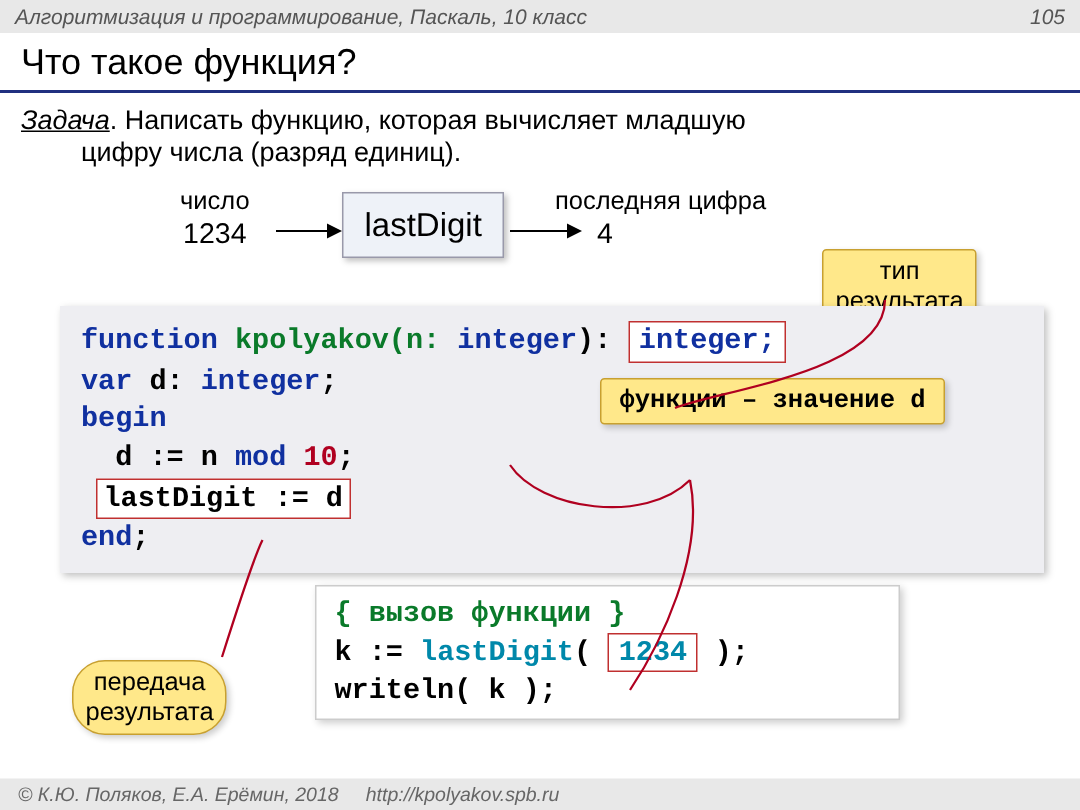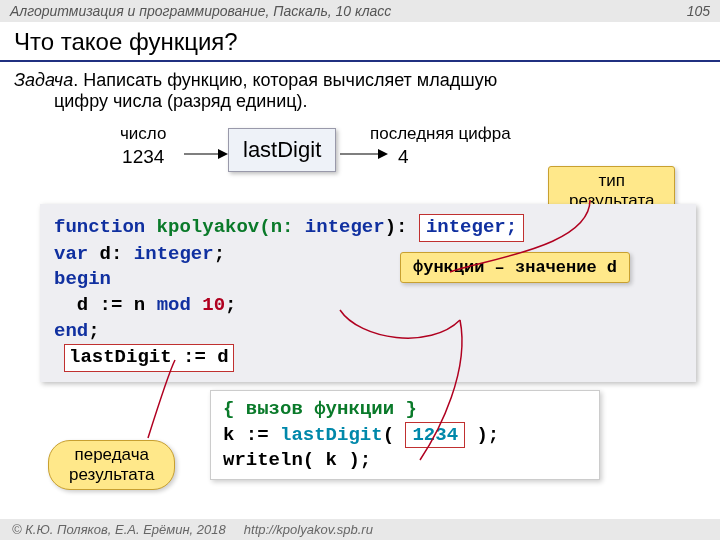--- a/index.html
+++ b/index.html
@@ -1,35 +1,35 @@
 <!DOCTYPE html>
 <html><head>
 <meta charset="utf-8">
 <style>
   * { margin: 0; padding: 0; box-sizing: border-box; }
   body { width: 720px; height: 540px; font-family: Arial, sans-serif; background: #fff; position: relative; overflow: hidden; }
   .header { background: #e8e8e8; padding: 3px 10px; font-style: italic; color: #555; font-size: 14px; display: flex; justify-content: space-between; }
   .title { font-size: 24px; font-weight: normal; padding: 6px 14px 4px; border-bottom: 2px solid #203080; }
   .task { padding: 8px 14px 0 14px; font-size: 18px; }
-  .task-label { font-style: italic; }
+  .task-label { font-style: italic; text-decoration: underline; }
   .task-text2 { padding-left: 40px; }
   .diagram { position: relative; height: 80px; margin-top: 8px; }
   .d-input, .d-output, .d-fnbox, .d-arrow1, .d-arrow2, .d-callout1 { position: absolute; }
   .d-input { left: 120px; top: 4px; text-align: center; font-size: 18px; }
   .d-input .lbl { font-size: 17px; }
   .d-input .val { font-size: 19px; margin-top: 2px; }
   .d-fnbox { left: 228px; top: 8px; background: #eef2f8; border: 1px solid #99a; padding: 8px 14px; font-size: 22px; box-shadow: 2px 2px 4px rgba(0,0,0,0.25); }
   .d-output { left: 370px; top: 4px; font-size: 18px; }
   .d-output .lbl { font-size: 17px; }
   .d-output .val { font-size: 19px; margin-left: 28px; margin-top: 2px; }
   .d-arrow1 { left: 184px; top: 26px; }
   .d-arrow2 { left: 340px; top: 26px; }
   .arrow-line { stroke: #000; stroke-width: 1.2; fill: none; }
   .arrow-head { fill: #000; }
-  .callout { background: #ffe88a; border: 1px solid #c8a030; padding: 4px 20px; font-size: 17px; box-shadow: 2px 2px 4px rgba(0,0,0,0.2); border-radius: 3px; text-align: center; }
+  .callout { background: #ffe88a; border: 1px solid #c8a030; padding: 4px 8px; font-size: 17px; box-shadow: 2px 2px 4px rgba(0,0,0,0.2); border-radius: 3px; text-align: center; }
   .d-callout1 { left: 548px; top: 46px; }
   .codebox { margin: 4px 24px 0 40px; background: #eeeef2; padding: 10px 14px; font-family: "Courier New", monospace; font-size: 19px; font-weight: bold; line-height: 1.35; box-shadow: 2px 2px 5px rgba(0,0,0,0.25); position: relative; }
   .kw-blue { color: #1030a0; }
   .kw-green { color: #0a7a2a; }
   .kw-red { color: #b00020; }
   .kw-cyan { color: #0088aa; }
   .hibox { display: inline-block; border: 1.5px solid #c03030; background: #fff; padding: 0 6px; }
   .hibox2 { display: inline-block; border: 1.5px solid #c03030; background: #fff; padding: 0 4px; margin-left: 10px; }
   .callout2 { position: absolute; left: 360px; top: 48px; background: #ffe88a; border: 1px solid #c8a030; padding: 4px 12px; font-size: 17px; box-shadow: 2px 2px 4px rgba(0,0,0,0.2); border-radius: 3px; text-align: center; line-height: 1.25; }
   .callout2 .mono { font-family: "Courier New", monospace; font-weight: bold; }
@@ -78,22 +78,22 @@
 </div>
 
 <div class="codebox">
   <div>
     <span class="kw-blue">function</span><span class="kw-green"> kpolyakov(n: </span><span class="kw-blue">integer</span><span>):</span>
     <span class="hibox"><span class="kw-blue">integer;</span></span>
   </div>
   <div><span class="kw-blue">var</span><span> d: </span><span class="kw-blue">integer</span><span>;</span></div>
   <div><span class="kw-blue">begin</span></div>
   <div><span style="white-space:pre">  d := n </span><span class="kw-blue">mod</span><span> </span><span class="kw-red">10</span><span>;</span></div>
+  <div><span class="hibox2"><span>lastDigit := d</span></span></div>
   <div><span class="kw-blue">end</span><span>;</span></div>
-  <div><span class="hibox2"><span>lastDigit := d</span></span></div>
   <div class="callout2">
     <div><span>функции – значение </span><span class="mono">d</span></div>
   </div>
 </div>
 
 <div class="callbox">
   <div><span class="kw-green">{ вызов функции }</span></div>
   <div><span>k := </span><span class="kw-cyan">lastDigit</span><span>( </span><span class="hibox3"><span class="kw-cyan">1234</span></span><span> );</span></div>
   <div>writeln( k );</div>
 </div>

